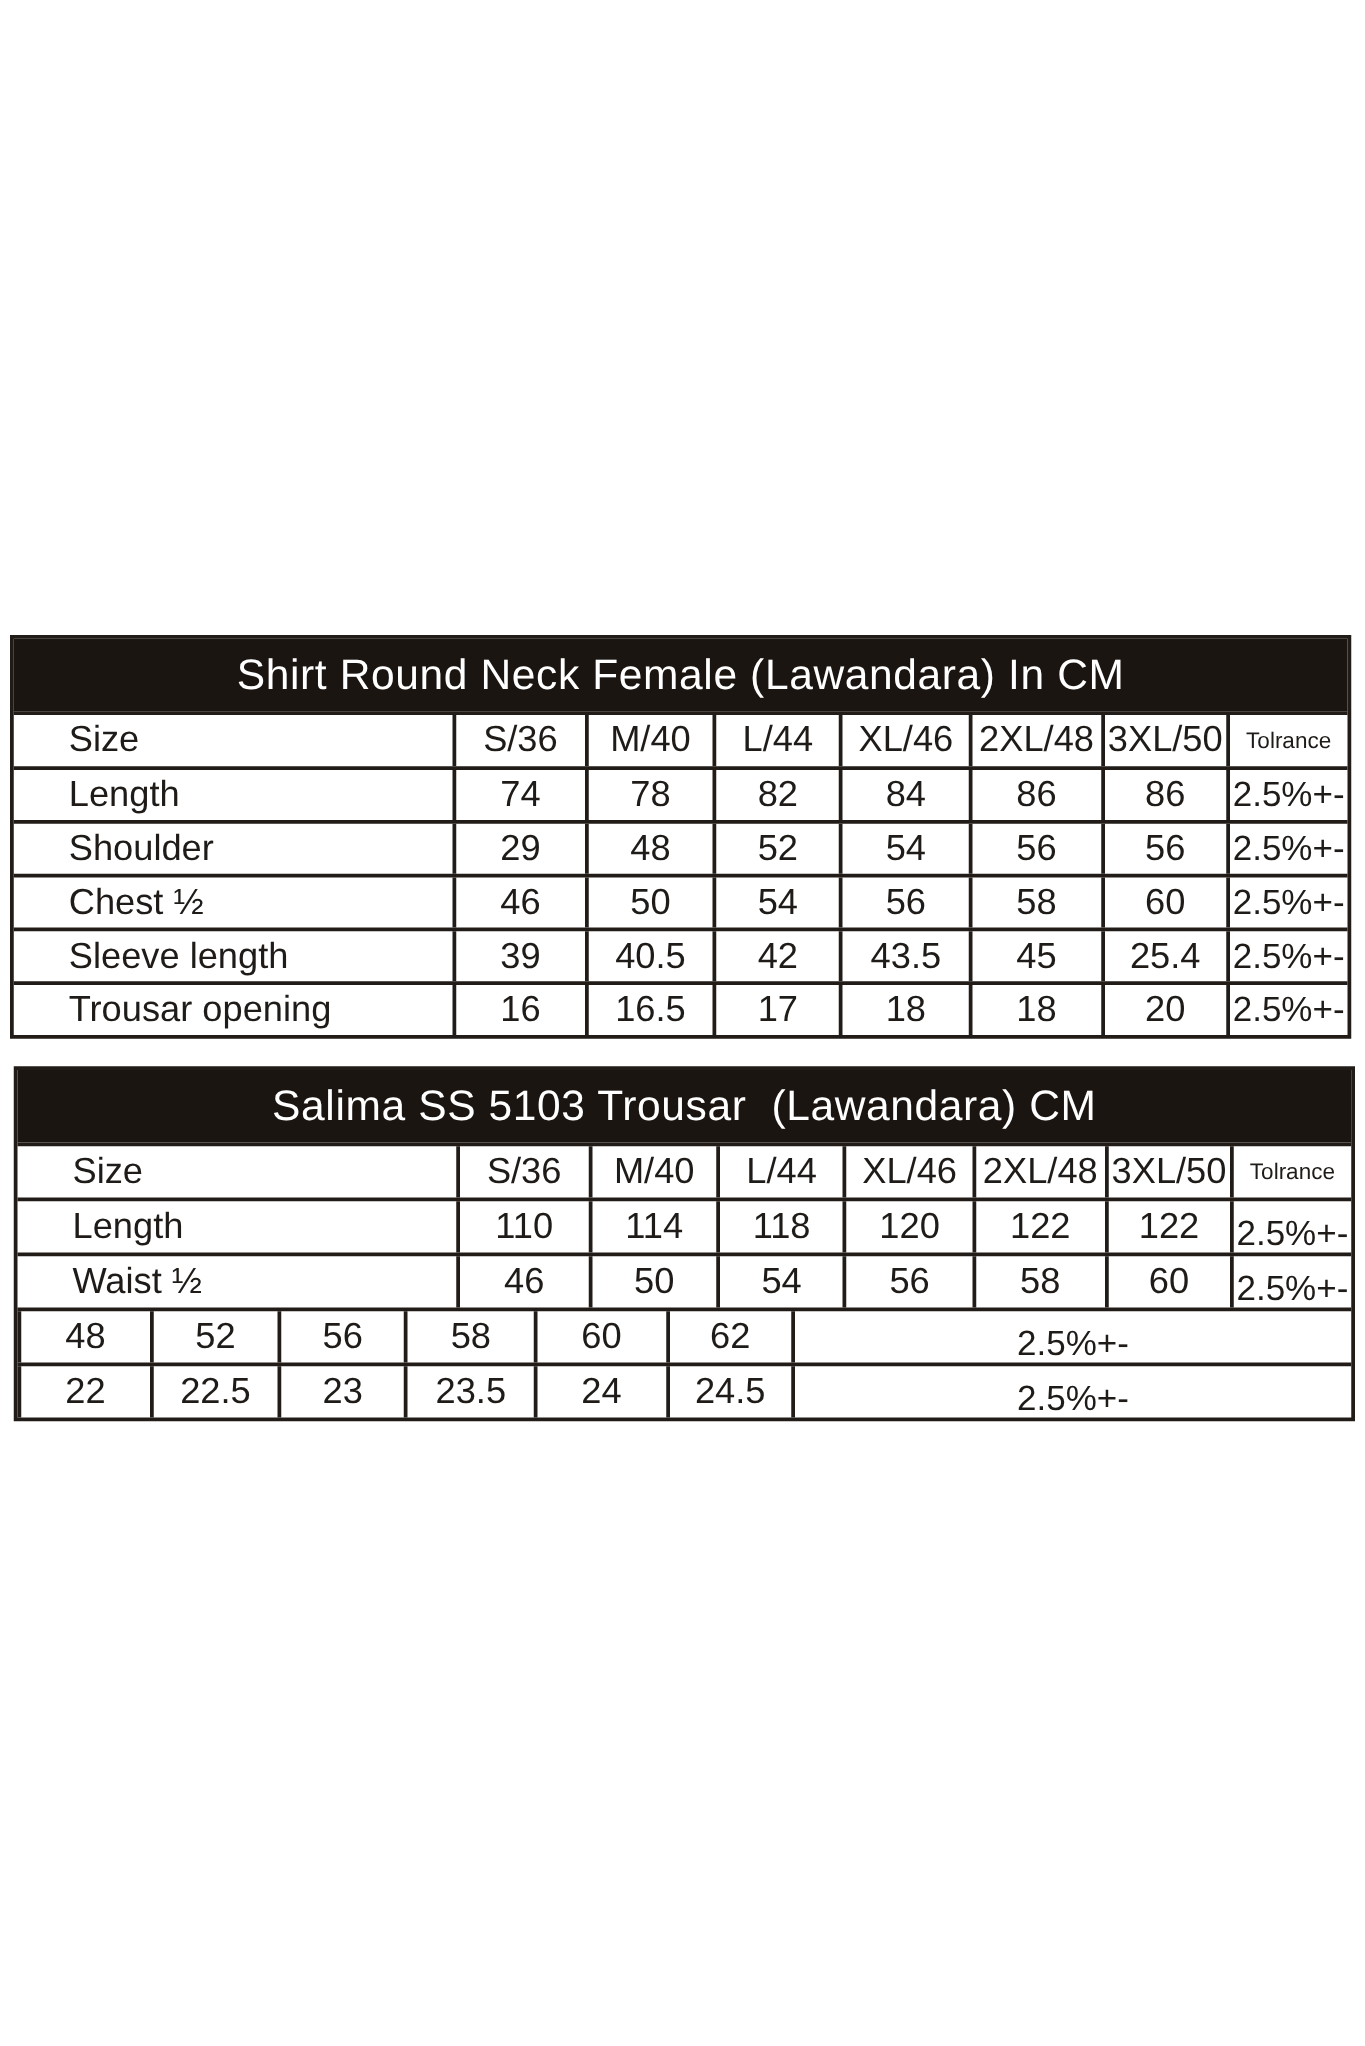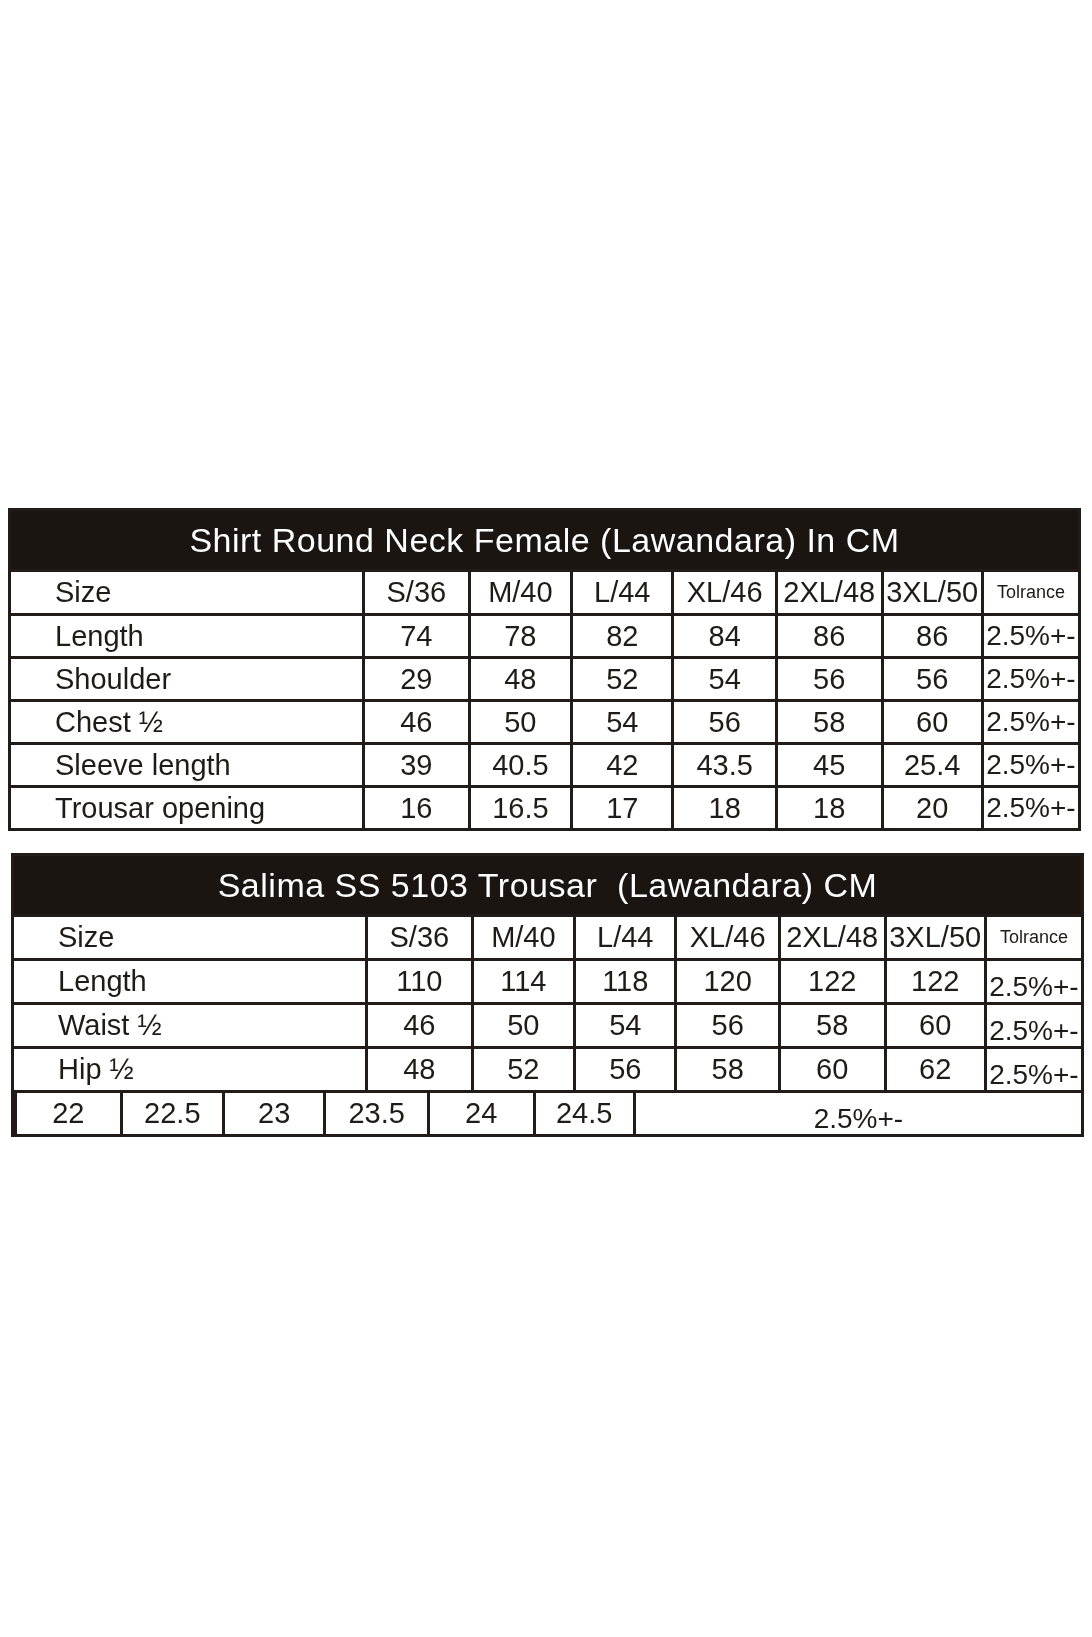--- a/index.html
+++ b/index.html
@@ -175,21 +175,20 @@
       <div class="cell c3">54</div>
       <div class="cell c4">56</div>
       <div class="cell c5">58</div>
       <div class="cell c6">60</div>
       <div class="cell tol">
           <span>2.5%+-</span>
         </div>
     </div>
 
     <div class="row">
-      <div class="cell label first">Hip ½</div>
       <div class="cell c1">48</div>
       <div class="cell c2">52</div>
       <div class="cell c3">56</div>
       <div class="cell c4">58</div>
       <div class="cell c5">60</div>
       <div class="cell c6">62</div>
       <div class="cell tol">
           <span>2.5%+-</span>
         </div>
     </div>

